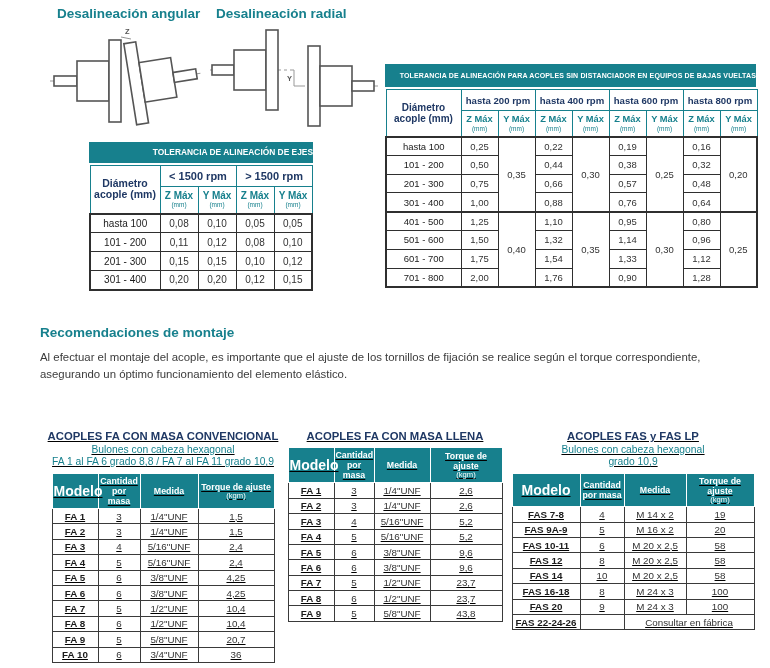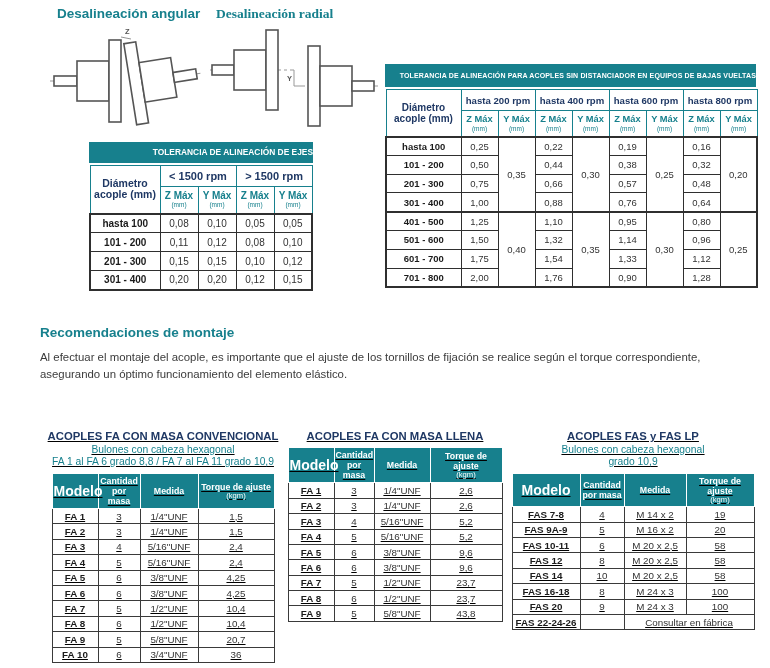--- a/index.html
+++ b/index.html
@@ -14,21 +14,21 @@
   .tolblock { position:absolute; }
   .tbar { background:#17808D; color:#fff; font-weight:bold; text-align:right; margin-bottom:2px; }
   .tol-table { border-collapse:collapse; table-layout:fixed; width:100%; background:#fff; }
   .tol-table thead th { border:1.5px solid #17808D; vertical-align:middle; text-align:center; background:#fff; }
   .tol-table th.corner { color:#1F3864; font-weight:bold; line-height:1.12; }
   .tol-table th.group { color:#1F3864; font-weight:bold; }
   .tol-table th.sub .smain { display:block; color:#17808D; font-weight:bold; line-height:1.05; }
   .tol-table th.sub .sunit { display:block; color:#17808D; font-weight:normal; font-size:6.5px; line-height:1.1; }
   .tol-table tbody { border:2px solid #2f2f2f; }
   .tol-table tbody td { border:1.2px solid #2f2f2f; text-align:center; vertical-align:middle; color:#333; }
-  .tol-table tbody td.rlabel { font-weight:bold; color:#1b1b1b; }
+  .tol-table tbody td.rlabel { font-weight:normal; color:#1b1b1b; }
   .tol-table tbody tr.g2 td { border-top:2.4px solid #2f2f2f; }
 
   #ejes-block { left:89px; top:142px; width:224px; }
   #ejes-block .tbar { height:21px; line-height:21px; font-size:8.4px; }
   #ejes-block th.corner { font-size:10.5px; }
   #ejes-block th.group { font-size:11px; height:21px; }
   #ejes-block th.sub { height:27px; }
   #ejes-block th.sub .smain { font-size:10px; }
   #ejes-block tbody td { height:19px; font-size:10px; }
 
@@ -65,21 +65,21 @@
   .part { fill:#fff; stroke:#555; stroke-width:1.6; }
   .cline { stroke:#999; stroke-width:1; stroke-dasharray:11 3 3 3; fill:none; }
   .dimtxt { font-family:"Liberation Sans",sans-serif; font-size:7.5px; fill:#555; font-weight:bold; }
 </style>
 </head>
 <body>
 
 <div class="page">
 
   <div class="diag-title" style="left:57px; top:6px;">Desalineación angular</div>
-  <div class="diag-title" style="left:216px; top:6px;font-family:Liberation Serif, serif;">Desalineación radial</div>
+  <div class="diag-title" style="left:216px; top:6px;">Desalineación radial</div>
 
   <svg class="dsvg" style="left:50px; top:24px;" width="155" height="114" viewBox="0 0 155 114">
     <line class="cline" x1="0" y1="57" x2="72" y2="57"></line>
     <rect class="part" x="4" y="52" width="23" height="10"></rect>
     <rect class="part" x="27" y="37" width="32" height="40"></rect>
     <rect class="part" x="59" y="16" width="12" height="82"></rect>
     <g transform="rotate(-9 101 57)">
       <line class="cline" x1="80" y1="57" x2="152" y2="57"></line>
       <rect class="part" x="80" y="16" width="12" height="82"></rect>
       <rect class="part" x="92" y="37" width="32" height="40"></rect>

